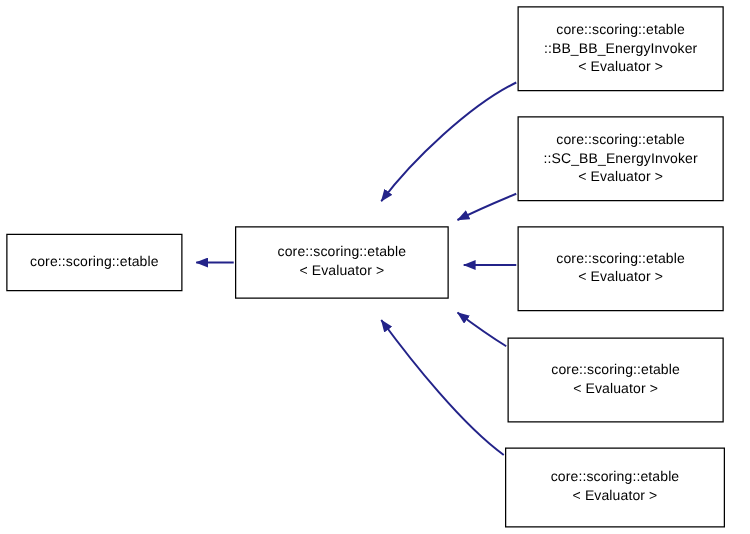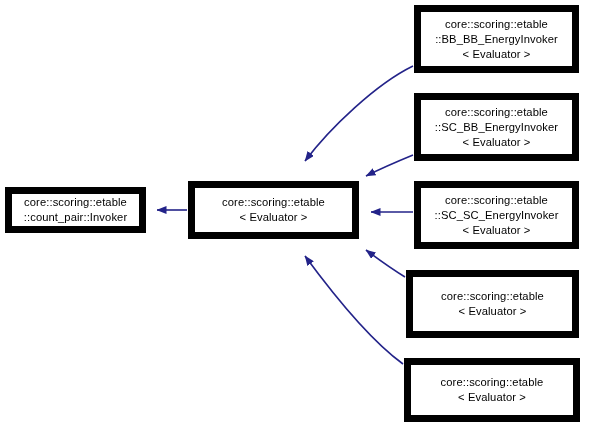--- a/index.html
+++ b/index.html
@@ -18,21 +18,21 @@
   .edge-layer{
     position:absolute;
     left:0;top:0;
     width:600px;height:427px;
     pointer-events:none;
   }
   .node{
     position:absolute;
     box-sizing:border-box;
     background:#ffffff;
-    border:7px solid #a21caf;
+    border:1px solid #a21caf;
     display:flex;
     flex-direction:column;
     align-items:center;
     justify-content:center;
     text-align:center;
     color:#000000;
     font-size:11.2px;
     line-height:15px;
     letter-spacing:0.1px;
     white-space:nowrap;
@@ -60,39 +60,37 @@
     <path d="M413,212 L371,212" fill="none" stroke="#232389" stroke-width="1.6" marker-end="url(#arrowhead)"></path>
 
     <path d="M405,277 C392,269 378,259 366,250" fill="none" stroke="#232389" stroke-width="1.6" marker-end="url(#arrowhead)"></path>
 
     <path d="M403,364 C370,340 330,290 305,256" fill="none" stroke="#232389" stroke-width="1.6" marker-end="url(#arrowhead)"></path>
   </svg>
 
   <div id="node-host">
       <div class="node" style="left: 5px; top: 187px; width: 141px; height: 46px; border-color: rgb(0, 0, 0); background: rgb(255, 255, 255); color: rgb(0, 0, 0);">
         <span class="ln">core::scoring::etable</span>
-        <span class="ln">::count_pair::Invoker</span>
       </div>
       <div class="node" style="left: 188px; top: 181px; width: 171px; height: 58px; border-color: rgb(0, 0, 0); background: rgb(255, 255, 255); color: rgb(0, 0, 0);">
         <span class="ln">core::scoring::etable</span>
         <span class="ln">&lt; Evaluator &gt;</span>
       </div>
       <div class="node" style="left: 414px; top: 5px; width: 165px; height: 68px; border-color: rgb(0, 0, 0); background: rgb(255, 255, 255); color: rgb(0, 0, 0);">
         <span class="ln">core::scoring::etable</span>
         <span class="ln">::BB_BB_EnergyInvoker</span>
         <span class="ln">&lt; Evaluator &gt;</span>
       </div>
       <div class="node" style="left: 414px; top: 93px; width: 165px; height: 68px; border-color: rgb(0, 0, 0); background: rgb(255, 255, 255); color: rgb(0, 0, 0);">
         <span class="ln">core::scoring::etable</span>
         <span class="ln">::SC_BB_EnergyInvoker</span>
         <span class="ln">&lt; Evaluator &gt;</span>
       </div>
       <div class="node" style="left: 414px; top: 181px; width: 165px; height: 68px; border-color: rgb(0, 0, 0); background: rgb(255, 255, 255); color: rgb(0, 0, 0);">
         <span class="ln">core::scoring::etable</span>
-        <span class="ln">::SC_SC_EnergyInvoker</span>
         <span class="ln">&lt; Evaluator &gt;</span>
       </div>
       <div class="node" style="left: 406px; top: 270px; width: 173px; height: 68px; border-color: rgb(0, 0, 0); background: rgb(255, 255, 255); color: rgb(0, 0, 0);">
         <span class="ln">core::scoring::etable</span>
         <span class="ln">&lt; Evaluator &gt;</span>
       </div>
       <div class="node" style="left: 404px; top: 358px; width: 176px; height: 64px; border-color: rgb(0, 0, 0); background: rgb(255, 255, 255); color: rgb(0, 0, 0);">
         <span class="ln">core::scoring::etable</span>
         <span class="ln">&lt; Evaluator &gt;</span>
       </div>

